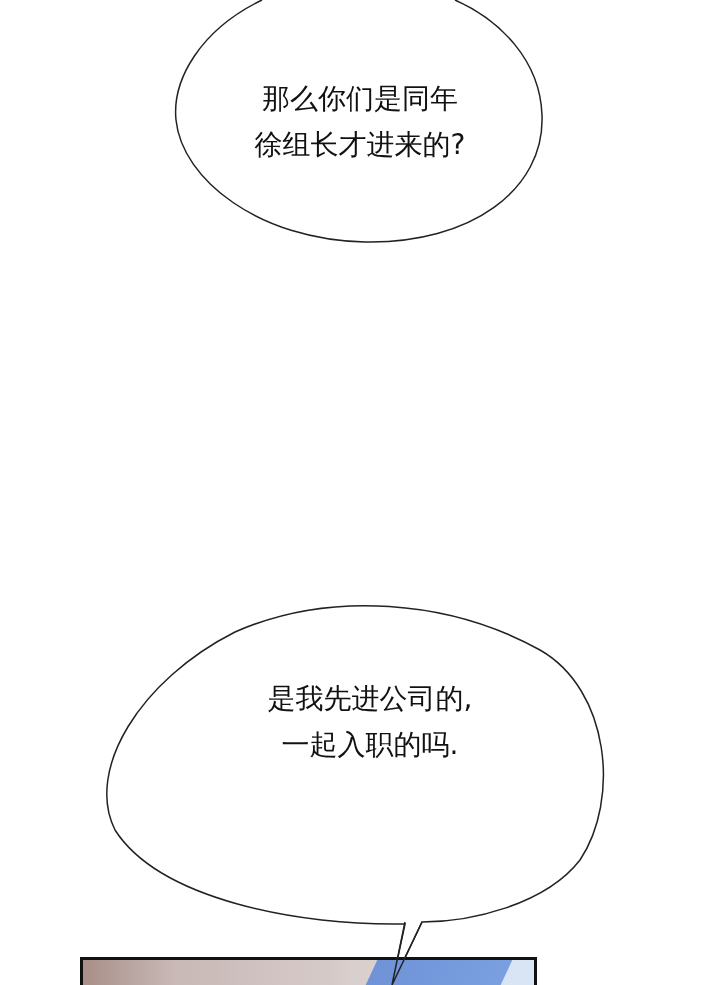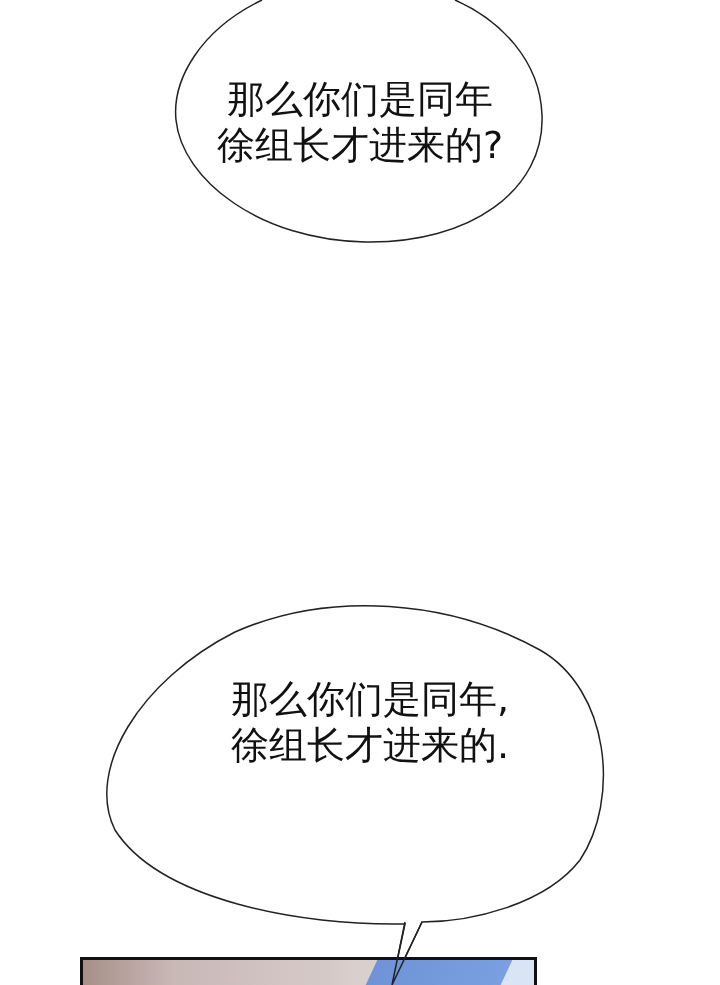--- a/index.html
+++ b/index.html
@@ -1,21 +1,21 @@
 <!DOCTYPE html>
 <html><head>
 <meta charset="utf-8">
 <style>
   html, body { margin:0; padding:0; }
   body { width:720px; height:985px; background:#ffffff; position:relative; overflow:hidden; }
   .bubble-svg { position:absolute; left:0; top:0; }
   .bubble-text {
     position:absolute; text-align:center; color:#111;
     font-family: "DejaVu Sans", "Liberation Sans", sans-serif;
-    font-size:38px; line-height:46px; letter-spacing:0px; white-space:nowrap;
+    font-size:28px; line-height:46px; letter-spacing:0px; white-space:nowrap;
   }
   #bubble1-text { left:170px; top:76px; width:380px; }
   #bubble2-text { left:160px; top:676px; width:420px; }
   .panel {
     position:absolute; left:80px; top:957px; width:451px; height:40px;
     border:3px solid #111; overflow:hidden;
     background: linear-gradient(90deg, #a88f88 0%, #c8b8b6 20%, #d6cac9 55%, #d9cfcd 60%);
   }
   .panel .blue {
     position:absolute; top:0; left:285px; width:200px; height:40px;
@@ -34,22 +34,22 @@
   <path d="M262,0 C200,30 172,80 176,120 C182,180 260,240 365,242 C470,244 545,190 542,115 C540,60 500,20 455,0" fill="#ffffff" stroke="#222" stroke-width="1.5"></path>
   <path d="M405,924 C300,926 160,900 115,830 C85,770 140,680 235,632 C330,590 450,600 540,650 C610,690 620,800 580,860 C545,905 470,922 422,922 L392,985 L405,924 Z" fill="#ffffff" stroke="#222" stroke-width="1.5"></path>
 </svg>
 
 <div class="bubble-text" id="bubble1-text">
   <div>那么你们是同年</div>
   <div>徐组长才进来的?</div>
 </div>
 
 <div class="bubble-text" id="bubble2-text">
-  <div>那么你们是同年,</div>
-  <div>徐组长才进来的.</div>
+  <div>是我先进公司的,</div>
+  <div>一起入职的吗.</div>
 </div>
 
 <div class="panel">
   <div class="blue"></div>
   <div class="light"></div>
 </div>
 
 <svg style="position:absolute;left:0;top:0;pointer-events:none" width="720" height="985">
   <path d="M405,922 L392,985 L422,922" fill="none" stroke="#222" stroke-width="1.5"></path>
 </svg>

